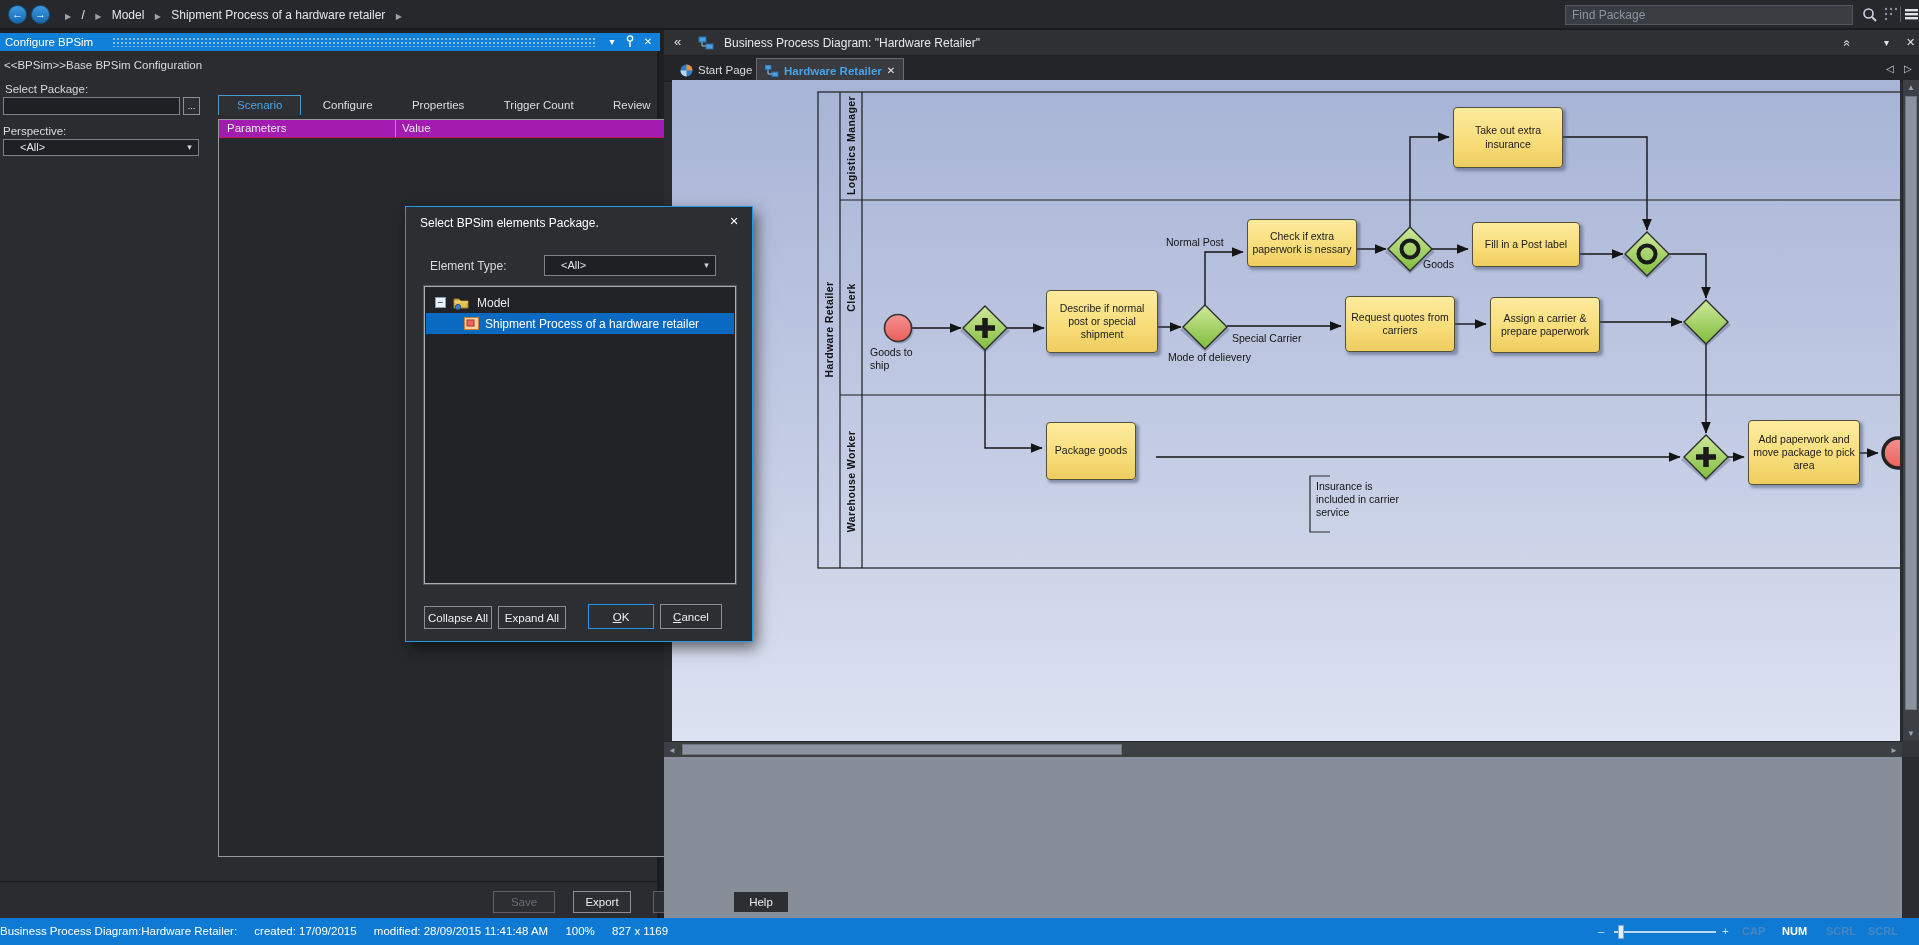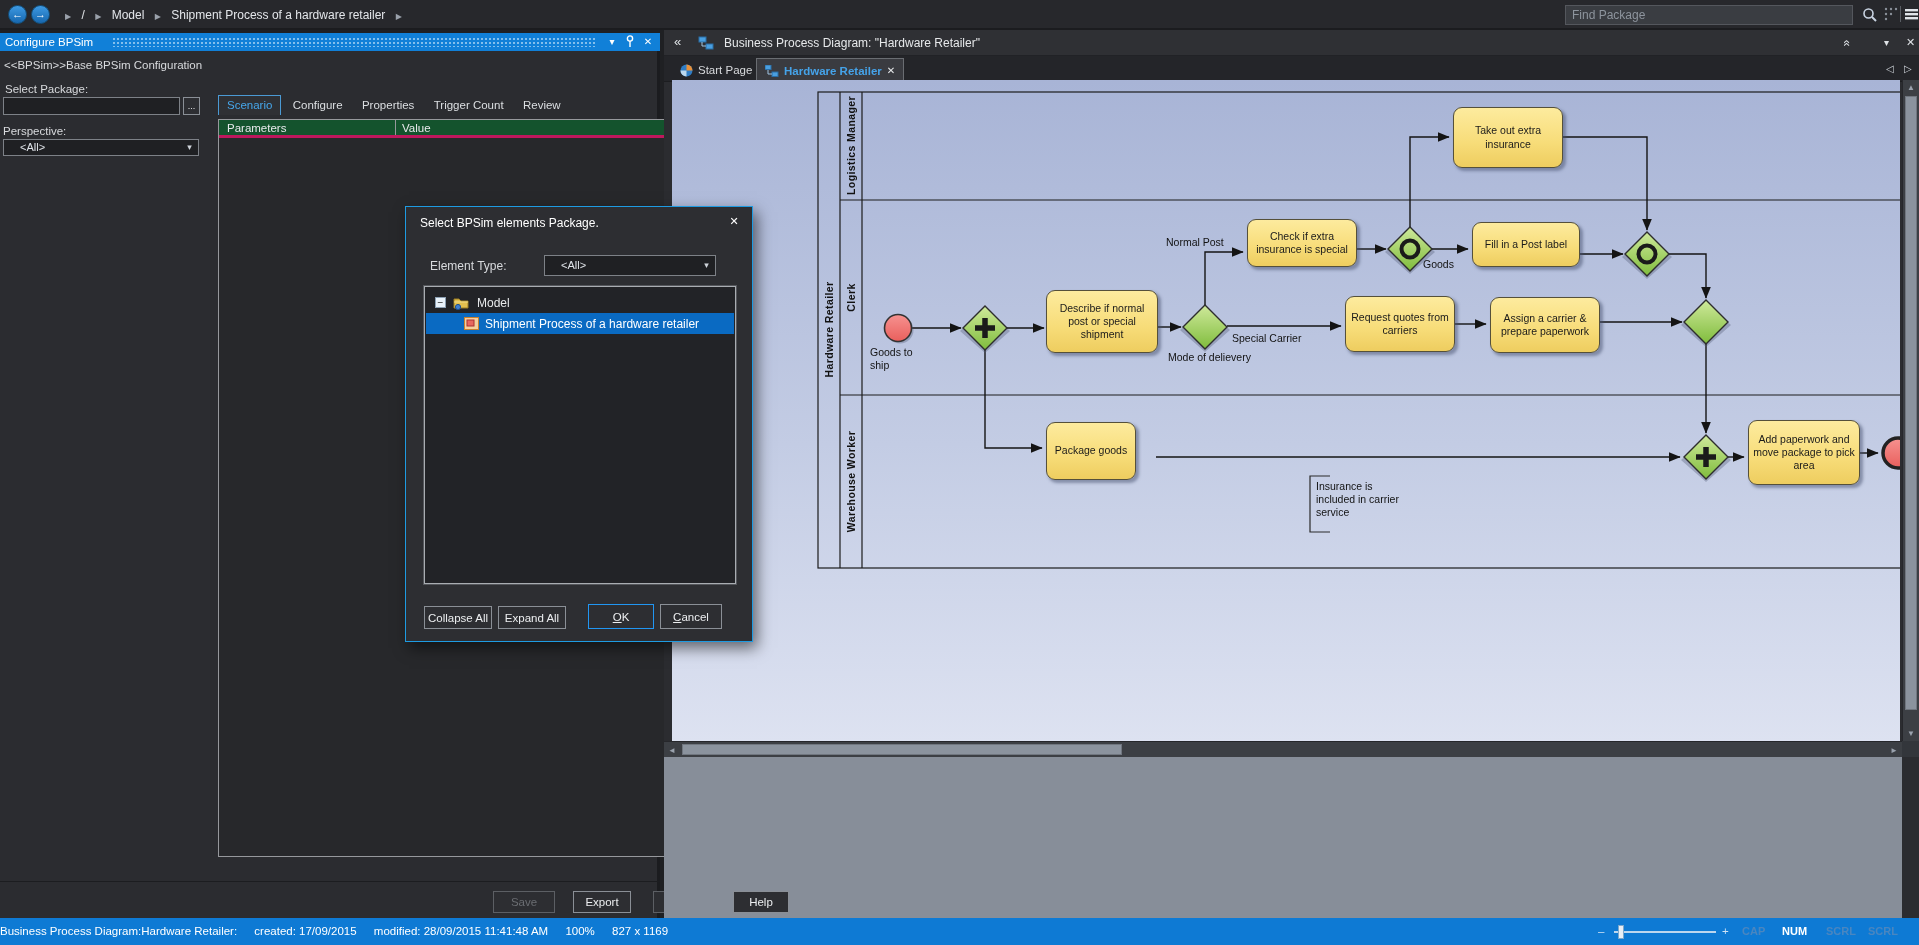--- a/index.html
+++ b/index.html
@@ -31,28 +31,28 @@
     background-image:radial-gradient(circle, rgba(225,242,255,.55) .8px, transparent 1px);
     background-size:4px 4px; }
   .bp-title-ic { position:absolute; top:2px; width:16px; height:14px; text-align:center;
     color:#fff; font-size:10px; line-height:14px; cursor:pointer; }
   .lbl { font-size:11.5px; color:#d8dadd; }
   .field { background:#1f2023; border:1px solid #7d8187; color:#dfe3e8; }
   .combo { position:absolute; background:#1f2023; border:1px solid #7d8187;
     color:#dfe3e8; font-size:11px; line-height:15px; padding-left:16px; cursor:pointer; }
   .combo .dd { position:absolute; right:2px; top:0; bottom:0; width:13px;
     text-align:center; color:#cfd4da; font-size:9px; }
-  .bp-tab { display:inline-block; padding:3px 8px 4px; font-size:11.5px; color:#dcdfe2;
+  .bp-tab { display:inline-block; padding:3px 18px 4px; font-size:11.5px; color:#dcdfe2;
     cursor:pointer; }
   .bp-tab.active { color:#46a6ea; background:#2f3034; border:1px solid #4b9ad4;
     border-bottom:none; }
   .bp-table { position:absolute; left:218px; top:86px; width:566px; height:738px;
     border:1px solid #96989c; background:#27282b; }
-  .bp-thead { position:absolute; left:0; top:0; right:10px; height:18px; background:#14532d;
-    border-bottom:3px solid #be185d; color:#e8eaec; font-size:11.5px; line-height:17px; }
+  .bp-thead { position:absolute; left:0; top:0; right:10px; height:18px; background:#a21caf;
+    border-bottom:1px solid #be185d; color:#e8eaec; font-size:11.5px; line-height:17px; }
   .bp-thead .col2 { position:absolute; left:176px; top:0; bottom:0;
     border-left:1px solid #96989c; padding-left:6px; }
   .btn { background:#2d2e32; border:1px solid #8a8f96; color:#eceef0; font-size:11.5px;
     text-align:center; cursor:pointer; font-family:"Liberation Sans", sans-serif; }
   .btn.disabled { color:#6a6d72; border-color:#5c5f64; cursor:default; }
 
   
   .dialog { position:absolute; left:405px; top:206px; width:348px; height:436px;
     background:#2d2e32; border:1px solid #1e9be2; box-shadow:4px 6px 14px rgba(0,0,0,.55);
     z-index:50; }
@@ -80,21 +80,21 @@
   .dg-tab.active { background:#3a3b40; border:1px solid #6a6d72; border-bottom:none;
     color:#45a3e9; }
   .rot90 { display:inline-block; transform:rotate(90deg); }
 
   .canvas { position:absolute; left:8px; top:50px; width:1228px; height:661px;
     background:linear-gradient(180deg,#a8b4d6 0%, #c3cce4 55%, #dde2f1 100%);
     overflow:hidden; }
   .task { position:absolute; display:flex; align-items:center; justify-content:center;
     text-align:center; font-size:10.5px; line-height:1.25; color:#1a1a1a;
     background:linear-gradient(180deg,#fdeb9e 0%, #f7dc78 60%, #eecd5f 100%);
-    border:1px solid #55503a; border-radius:9px; padding:2px 4px;
+    border:1px solid #55503a; border-radius:4px; padding:2px 4px;
     box-shadow:2.5px 2.5px 3px rgba(70,80,110,.5); cursor:pointer; }
   .flabel { position:absolute; font-size:10.5px; color:#121212; line-height:1.25; }
   .vlabel { position:absolute; width:110px; height:13px; transform:rotate(-90deg);
     text-align:center; font-size:10.5px; font-weight:bold; color:#111;
     letter-spacing:.4px; white-space:nowrap; }
 
   .vscroll { position:absolute; left:1238px; top:50px; width:17px; height:661px;
     background:#3c3f44; border-left:1px solid #26272b; }
   .hscroll { position:absolute; left:0; top:711px; width:1238px; height:16px;
     background:#3c3f44; border-top:1px solid #26272b; }
@@ -317,21 +317,21 @@
       <circle cx="226" cy="248" r="13.5" fill="url(#evg)" stroke="#333" stroke-width="1.6"></circle>
       <circle cx="1226" cy="373" r="15" fill="url(#evg)" stroke="#222" stroke-width="3.5"></circle>
     </svg>
 
     <div class="vlabel" style="left:102px; top:243px;">Hardware Retailer</div>
     <div class="vlabel" style="left:124px; top:59px;">Logistics Manager</div>
     <div class="vlabel" style="left:124px; top:211px;">Clerk</div>
     <div class="vlabel" style="left:124px; top:395px;">Warehouse Worker</div>
 
     <div class="task" style="left:374px; top:210px; width:112px; height:63px;">Describe if normal post or special shipment</div>
-    <div class="task" style="left:575px; top:139px; width:110px; height:48px;">Check if extra insurance is special</div>
+    <div class="task" style="left:575px; top:139px; width:110px; height:48px;">Check if extra paperwork is nessary</div>
     <div class="task" style="left:781px; top:27px; width:110px; height:61px;">Take out extra insurance</div>
     <div class="task" style="left:800px; top:142px; width:108px; height:45px;">Fill in a Post label</div>
     <div class="task" style="left:673px; top:216px; width:110px; height:56px;">Request quotes from carriers</div>
     <div class="task" style="left:818px; top:217px; width:110px; height:56px;">Assign a carrier &amp; prepare paperwork</div>
     <div class="task" style="left:374px; top:342px; width:90px; height:58px;">Package goods</div>
     <div class="task" style="left:1076px; top:340px; width:112px; height:65px;">Add paperwork and move package to pick area</div>
 
     <div class="flabel" style="left:198px; top:266px; width:60px;">Goods to ship</div>
     <div class="flabel" style="left:494px; top:156px; white-space:nowrap;">Normal Post</div>
     <div class="flabel" style="left:751px; top:178px; white-space:nowrap;">Goods</div>

